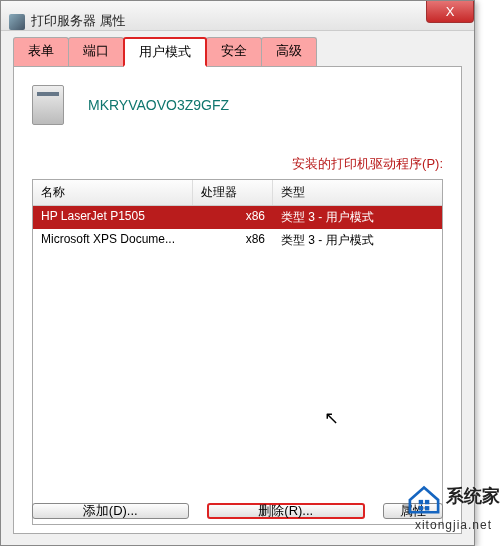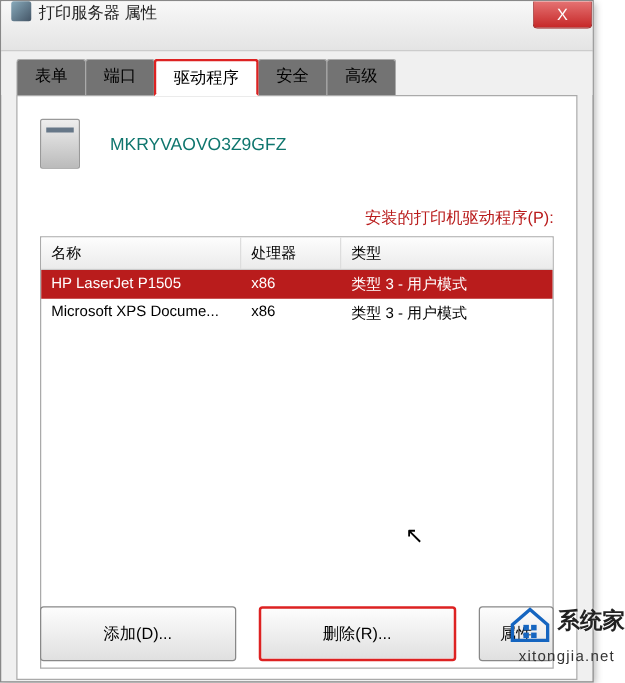--- a/index.html
+++ b/index.html
@@ -1,50 +1,50 @@
 <!DOCTYPE html>
 <html><head>
 <meta charset="utf-8">
 <style>
   * { box-sizing: border-box; margin: 0; padding: 0; font-family: "Microsoft YaHei", "SimSun", sans-serif; }
   body { width: 500px; height: 546px; background: #fff; position: relative; overflow: hidden; }
   
   .window { position: absolute; left: 0; top: 0; width: 475px; height: 546px; border: 1px solid #888; background: #f0f0f0; box-shadow: 2px 2px 6px rgba(0,0,0,0.3); }
   
-  .titlebar { height: 40px; background: linear-gradient(to bottom, #f8f8f8, #e4e4e4); border-bottom: 1px solid #ccc; display: flex; align-items: flex-start; padding: 0 8px; position: relative; }
+  .titlebar { height: 30px; background: linear-gradient(to bottom, #f8f8f8, #e4e4e4); border-bottom: 1px solid #ccc; display: flex; align-items: flex-end; padding: 0 8px; position: relative; }
   .titlebar-icon { width: 16px; height: 16px; background: linear-gradient(135deg,#8ab,#456); margin-right: 6px; border-radius: 2px; }
   .titlebar-text { font-size: 13px; color: #222; }
   .close-btn { position: absolute; right: 0; top: 0; width: 48px; height: 22px; background: linear-gradient(to bottom,#e57373,#c62828); border: 1px solid #a03030; border-top: none; border-bottom-left-radius: 4px; border-bottom-right-radius: 4px; display: flex; align-items: center; justify-content: center; color: #fff; font-size: 13px; }
   
   .tabs { display: flex; padding: 6px 12px 0 12px; background: #f0f0f0; }
-  .tab { padding: 4px 14px; font-size: 13px; border: 1px solid #aaa; border-bottom: none; background: #737373; margin-right: -1px; border-top-left-radius: 3px; border-top-right-radius: 3px; position: relative; cursor: pointer; }
+  .tab { padding: 4px 14px; font-size: 13px; border: 1px solid #aaa; border-bottom: none; background: #fca5a5; margin-right: -1px; border-top-left-radius: 3px; border-top-right-radius: 3px; position: relative; cursor: pointer; }
   .tab.active { background: #fff; border: 2px solid #d22; border-bottom: 2px solid #fff; z-index: 2; margin-bottom: -1px; }
   
   .content { background: #fff; margin: 0 12px 12px 12px; border: 1px solid #aaa; padding: 18px; height: 468px; position: relative; }
   
   .server-row { display: flex; align-items: center; margin-bottom: 30px; }
   .server-icon { width: 32px; height: 40px; margin-right: 24px; background: linear-gradient(to bottom,#eee,#bbb); border: 1px solid #999; border-radius: 2px; position: relative; }
   .server-icon::after { content:""; position:absolute; left:4px; right:4px; top:6px; height:4px; background:#678; }
   .server-name { font-size: 14px; color: #0f766e; }
   
   .list-label { font-size: 13px; color: #b91c1c; margin-bottom: 6px; text-align: right; }
   
   .listview { border: 1px solid #aaa; height: 346px; background: #fff; }
   .lv-header { display: flex; background: linear-gradient(to bottom,#fdfdfd,#ebebeb); border-bottom: 1px solid #ccc; }
   .lv-h { padding: 4px 8px; font-size: 12px; border-right: 1px solid #ddd; }
   .lv-h.n { width: 160px; } .lv-h.p { width: 80px; } .lv-h.t { flex: 1; border-right: none; }
   .lv-row { display: flex; font-size: 12px; }
   .lv-row.sel { background: #b91c1c; color: #fff; }
   .lv-c { padding: 3px 8px; }
-  .lv-c.n { width: 160px; } .lv-c.p { width: 80px; } .lv-c.t { flex: 1; }
+  .lv-c.n { width: 160px; } .lv-c.p { width: 80px; text-align: right; } .lv-c.t { flex: 1; }
   
   .cursor { position: absolute; left: 310px; top: 340px; font-size: 18px; color: #000; pointer-events: none; }
   
   .button-row { position: absolute; bottom: 14px; left: 18px; right: 18px; display: flex; gap: 18px; }
-  .btn { flex: 1; height: 44px; background: linear-gradient(to bottom,#fdfdfd,#e0e0e0); border: 1px solid #888; border-radius: 3px; font-size: 13px; display: flex; align-items: center; justify-content: center; cursor: pointer; }
+  .btn { flex: 1; height: 16px; background: linear-gradient(to bottom,#fdfdfd,#e0e0e0); border: 1px solid #888; border-radius: 3px; font-size: 13px; display: flex; align-items: center; justify-content: center; cursor: pointer; }
   .btn.danger { border: 2px solid #d22; }
   .btn.cut { width: 60px; flex: 0 0 60px; }
   
   .watermark { position: absolute; right: 0; bottom: 32px; display: flex; align-items: flex-start; gap: 4px; font-size: 18px; font-weight: bold; color: #222; text-shadow: 0 0 2px #fff; }
   .wm-icon { width: 36px; height: 30px; }
   .wm-sub { position: absolute; right: 8px; bottom: 14px; font-size: 12px; color: #333; letter-spacing: 1px; margin-left: 29px; }
 </style>
 </head>
 <body>
 
@@ -53,21 +53,21 @@
     <div class="titlebar-icon"></div>
     <div class="titlebar-text">打印服务器 属性</div>
     <div class="close-btn">
       <span>X</span>
     </div>
   </div>
 
   <div class="tabs">
     <div class="tab"><span>表单</span></div>
     <div class="tab"><span>端口</span></div>
-    <div class="tab active"><span>驱动程序</span></div>
+    <div class="tab active"><span>用户模式</span></div>
     <div class="tab"><span>安全</span></div>
     <div class="tab"><span>高级</span></div>
   </div>
 
   <div class="content">
     <div class="server-row">
       <div class="server-icon"></div>
       <div class="server-name">MKRYVAOVO3Z9GFZ</div>
     </div>
 

